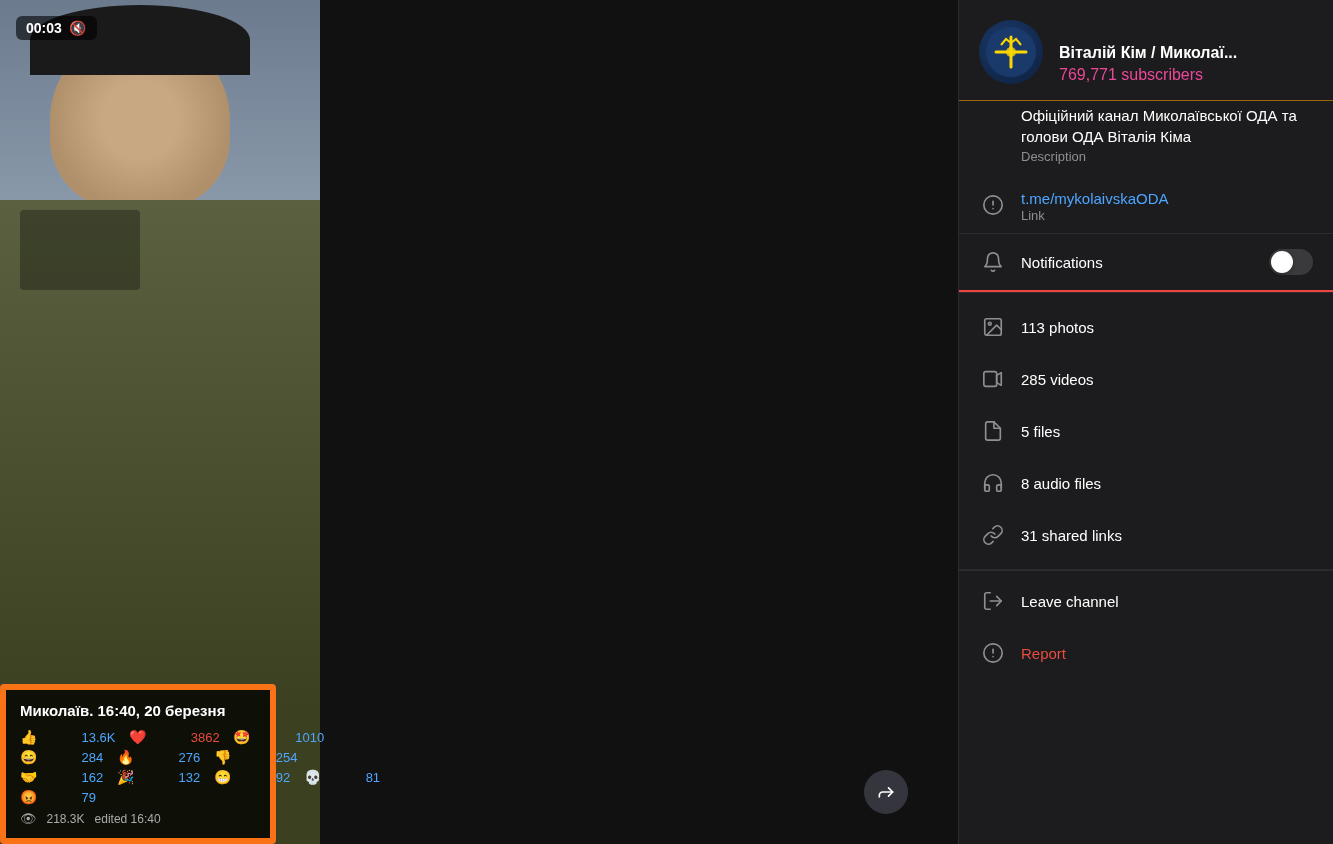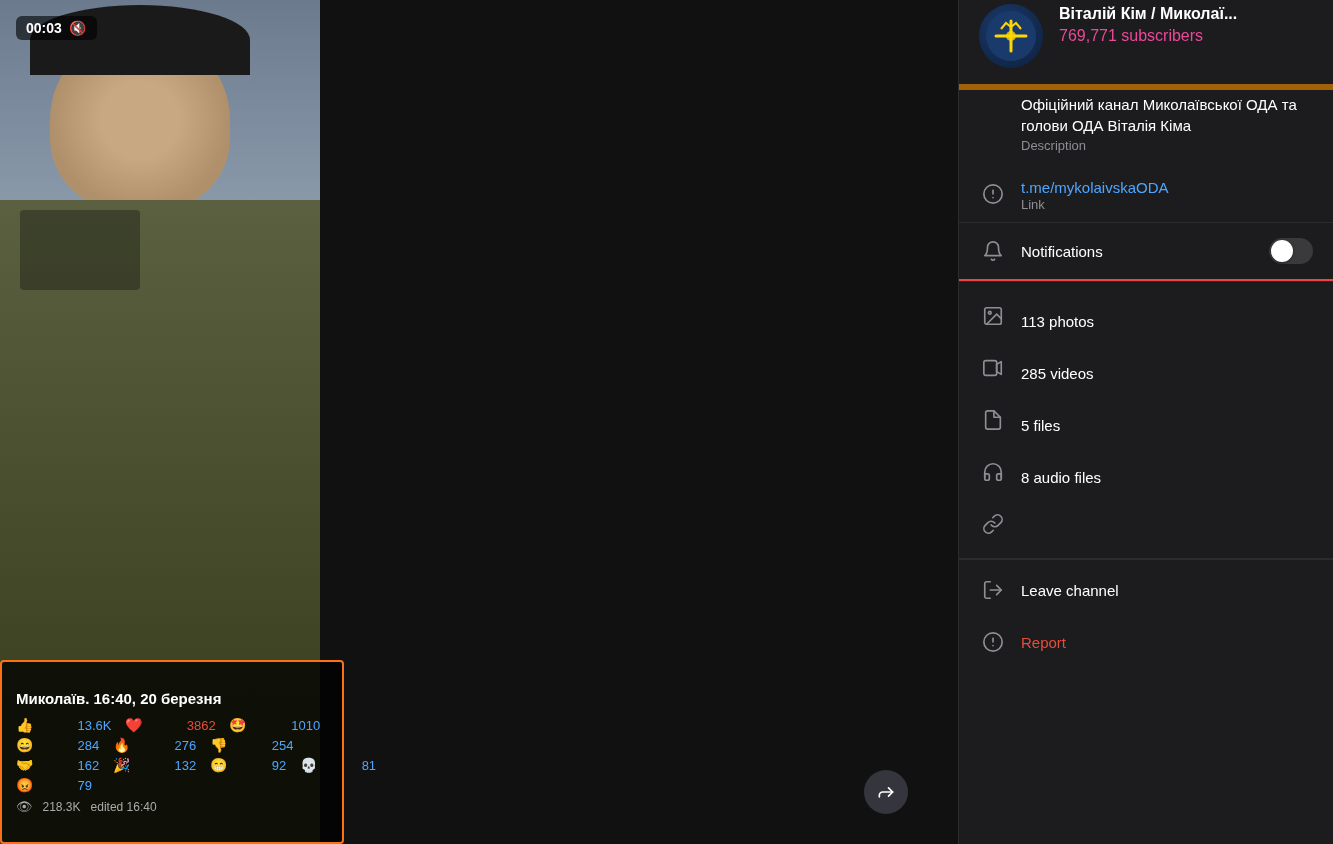--- a/index.html
+++ b/index.html
@@ -43,25 +43,25 @@
     .volume-icon {
       color: #fff;
       font-size: 14px;
     }
 
     
     .video-info-overlay {
       position: absolute;
       bottom: 0;
       left: 0;
-      width: 344px;
+      width: 276px;
       background: rgba(0,0,0,0.75);
-      border: 2px solid #f97316;
+      border: 6px solid #f97316;
       border-radius: 4px;
-      padding: 28px 14px;
+      padding: 12px 14px;
       color: #fff;
     }
 
     .video-title {
       font-size: 15px;
       font-weight: 600;
       margin-bottom: 10px;
       color: #fff;
     }
 
@@ -131,24 +131,24 @@
       width: 375px;
       background: #1c1c1e;
       display: flex;
       flex-direction: column;
       border-left: 1px solid #2c2c2e;
       overflow-y: auto;
     }
 
     .channel-header {
       display: flex;
-      align-items: flex-start;
+      align-items: flex-end;
       gap: 16px;
-      padding: 4px 20px 16px;
-      border-bottom: 6px solid #a16207;
+      padding: 20px 20px 16px;
+      border-bottom: 1px solid #a16207;
     }
 
     .channel-avatar {
       width: 64px;
       height: 64px;
       border-radius: 50%;
       background: radial-gradient(circle at 40% 35%, #1a3a6b, #0d1f3c);
       display: flex;
       align-items: center;
       justify-content: center;
@@ -272,21 +272,21 @@
     }
 
     
     .media-stats {
       padding: 8px 0;
       border-bottom: 1px solid #2c2c2e;
     }
 
     .stat-row {
       display: flex;
-      align-items: flex-end;
+      align-items: center;
       gap: 14px;
       padding: 12px 20px;
       cursor: pointer;
     }
 
     .stat-icon {
       width: 28px;
       height: 28px;
       display: flex;
       align-items: center;
@@ -544,20 +544,21 @@
       <div class="stat-label">8 audio files</div>
     </div>
 
     <div class="stat-row">
       <div class="stat-icon svg-icon">
         <svg viewBox="0 0 24 24">
             <path d="M10 13a5 5 0 0 0 7.54.54l3-3a5 5 0 0 0-7.07-7.07l-1.72 1.71"></path>
             <path d="M14 11a5 5 0 0 0-7.54-.54l-3 3a5 5 0 0 0 7.07 7.07l1.71-1.71"></path>
           </svg>
       </div>
+      <div class="stat-label">31 shared links</div>
     </div>
 
   </div>
 
   <div style="height:1px;background:#2c2c2e;"></div>
 
   <div class="actions-section">
     <div class="action-row">
       <div class="action-icon leave-icon svg-icon">
         <svg viewBox="0 0 24 24" stroke="#8e8e93">

